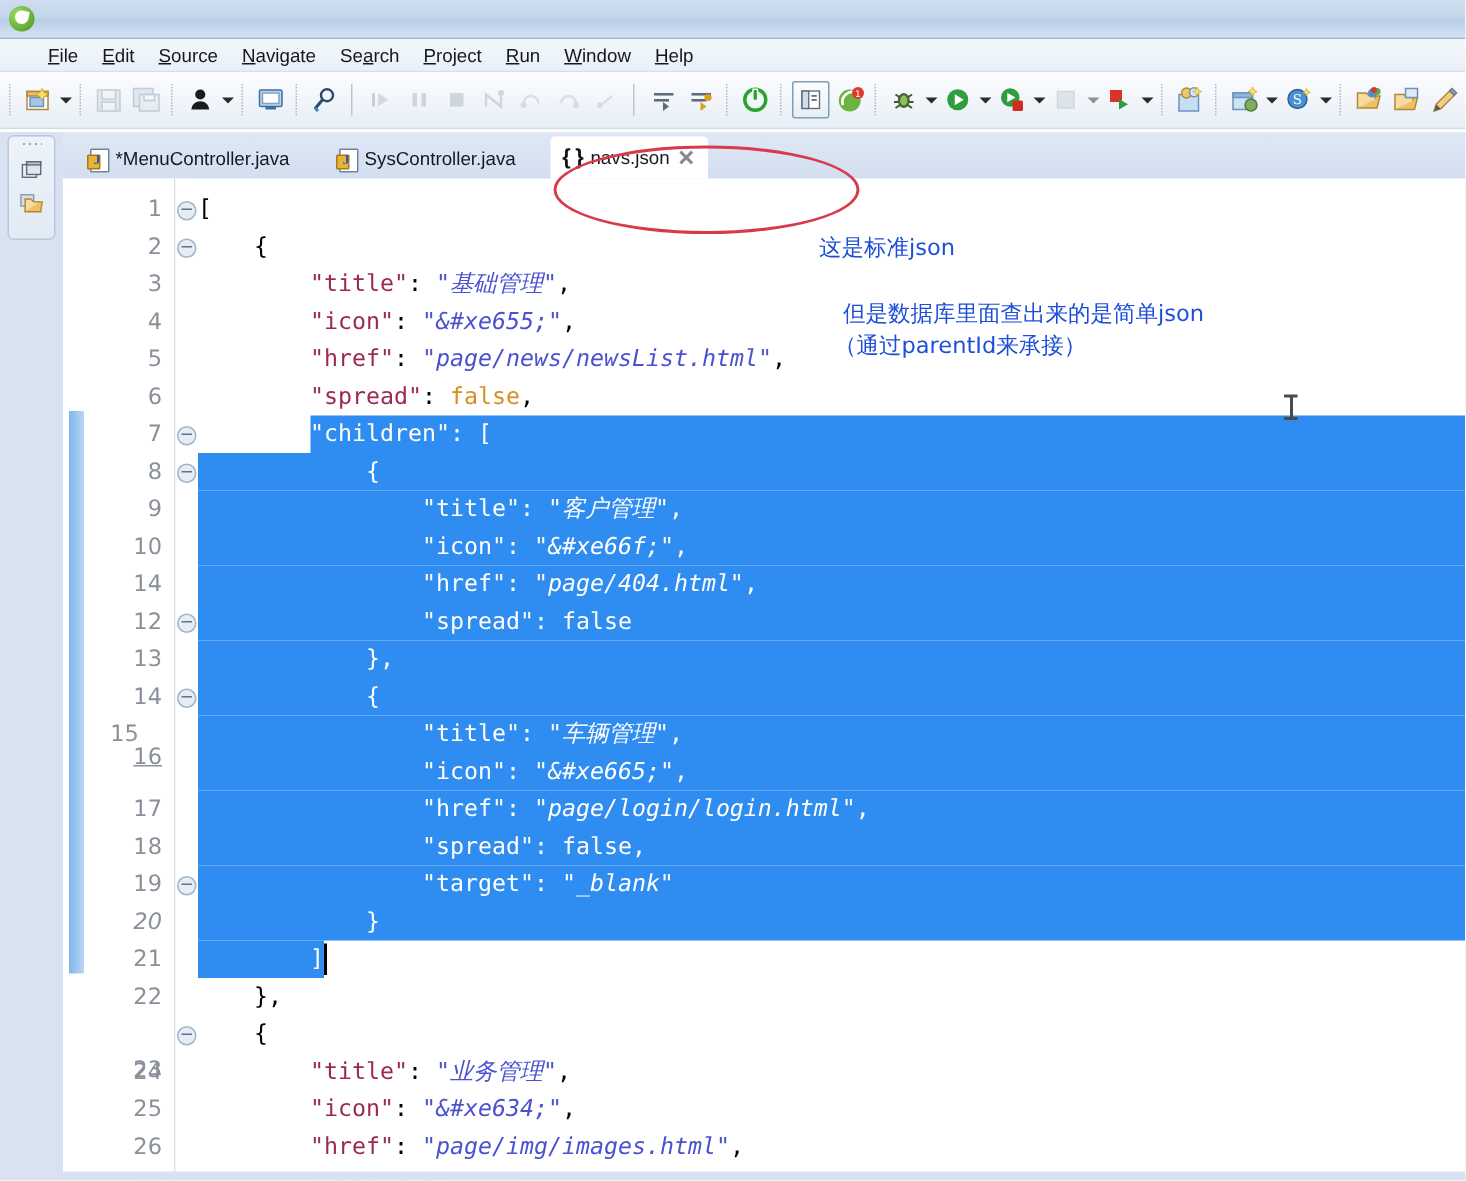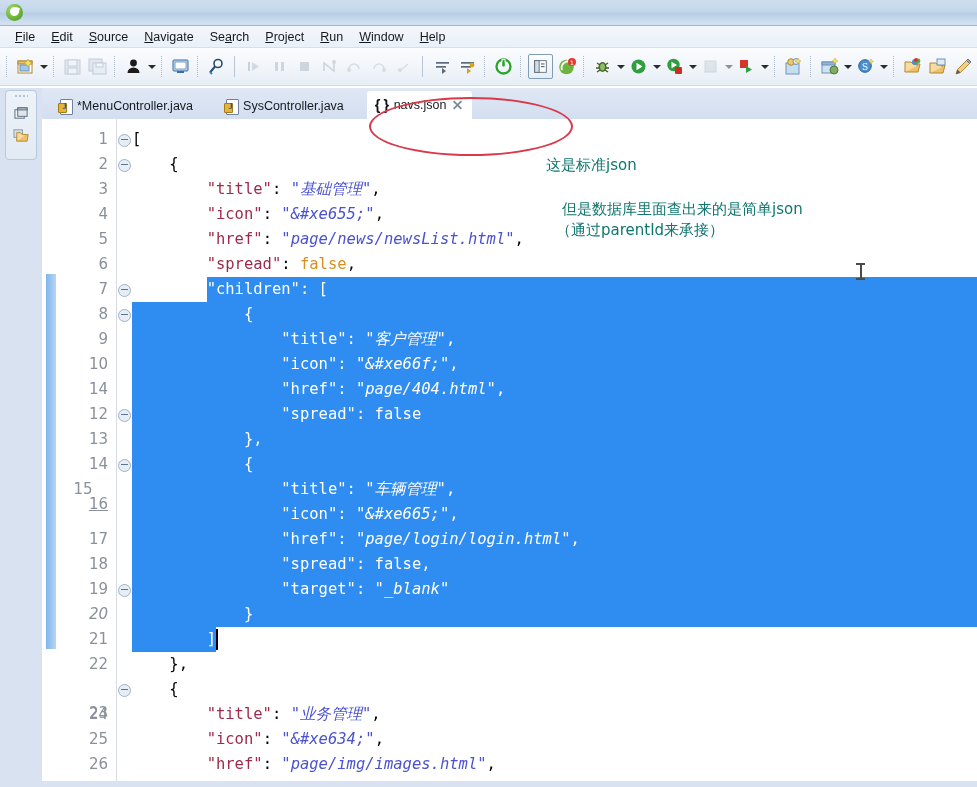--- a/index.html
+++ b/index.html
@@ -49,21 +49,21 @@
     letter-spacing: -0.1px;
   }
 
   
   .menubar {
     height: 22px;
     background: linear-gradient(to bottom, #f3f7fb 0%, #e9f0f8 100%);
     border-bottom: 1px solid #d5e0ec;
     display: flex;
     align-items: center;
-    padding-left: 7px;
+    padding-left: 24px;
     box-sizing: border-box;
   }
   .menu-item {
     font-size: 12.5px;
     color: #15191e;
     padding: 1px 8px 1px 8px;
     white-space: nowrap;
     cursor: default;
   }
   .menu-item .u { text-decoration: underline; }
@@ -316,21 +316,21 @@
 
   .caret {
     position: absolute;
     width: 2px;
     background: #000000;
   }
 
   
   .annot {
     position: absolute;
-    color: #0f766e;
+    color: #1d4ed8;
     font-family: "DejaVu Sans", sans-serif;
     font-size: 15px;
     white-space: pre;
     line-height: 20px;
   }
   .red-ellipse {
     position: absolute;
     border: 2px solid #d83a4a;
     border-radius: 50%;
     background: transparent;

